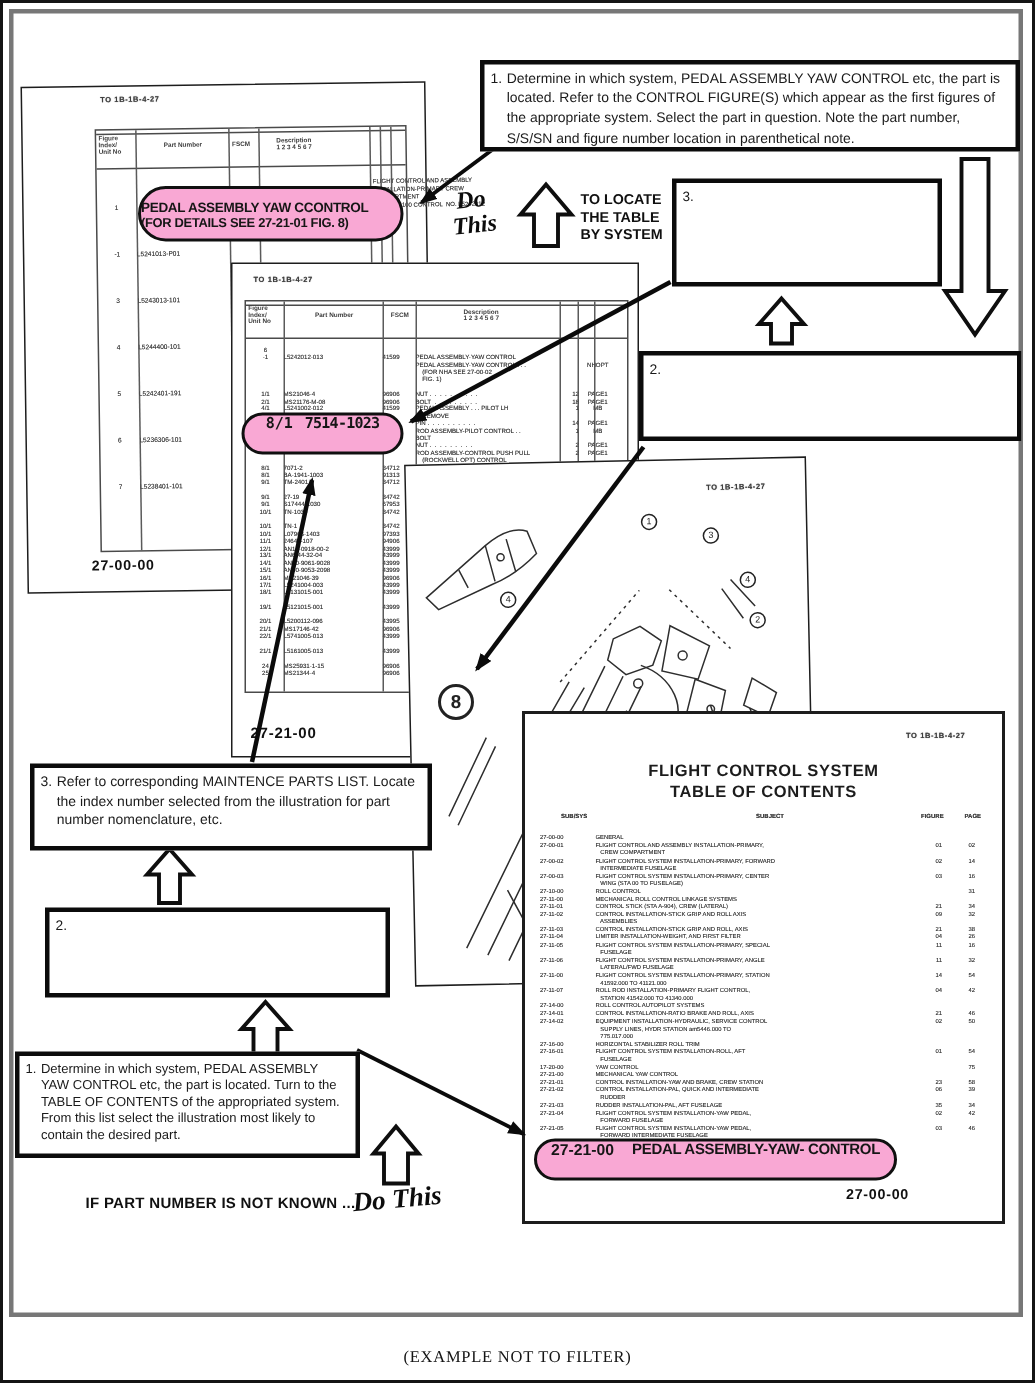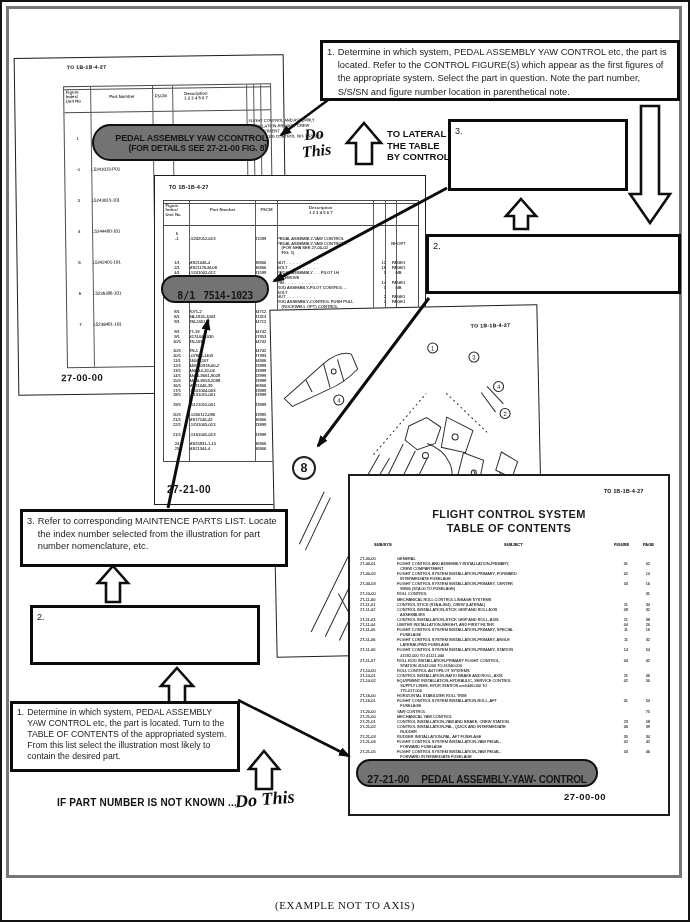--- a/index.html
+++ b/index.html
@@ -12,22 +12,22 @@
   .dochead{font-size:5px;font-weight:bold;color:#3c3c3c;letter-spacing:.4px;white-space:pre;}
   .docfoot{font-weight:bold;font-size:9.5px;letter-spacing:.5px;color:#111;white-space:pre;}
   .tbl{position:absolute;border:1px solid #4a4a4a;box-sizing:border-box;}
   .vline{position:absolute;top:0;bottom:0;width:1px;background:#5a5a5a;}
   .hline{position:absolute;left:0;right:0;height:1px;background:#4a4a4a;}
   .shrink{position:absolute;transform:scale(.5);transform-origin:0 0;}
   .scan{color:#3f3f3f;text-shadow:0 0 .6px #6b6b6b;}
   .srow{display:flex;height:var(--rh,10px);overflow:hidden;}
   .srow span{flex:none;overflow:hidden;white-space:pre;display:block;}
   .hcell{position:absolute;white-space:pre-line;font-weight:bold;color:#3c3c3c;}
-  .oval{position:absolute;background:#737373;border:2px solid #101010;border-radius:999px;box-sizing:border-box;
-        display:flex;flex-direction:column;align-items:flex-end;justify-content:center;text-align:center;}
+  .oval{position:absolute;background:#f9a8d4;border:2px solid #101010;border-radius:999px;box-sizing:border-box;
+        display:flex;flex-direction:column;align-items:flex-start;justify-content:center;text-align:center;}
   .co{position:absolute;background:#fff;border:3px solid #0b0b0b;box-sizing:border-box;display:flex;
       padding:3px 5px 3px 4px;gap:3px;color:#1a1a1a;}
   .co .num{flex:none;}
   .co .txt{flex:1;}
   .script{font-family:"Liberation Serif",serif;font-style:italic;font-weight:bold;color:#0c0c0c;}
   .bold{font-weight:bold;}
   .bubble{position:absolute;background:#fff;border:1.2px solid #222;border-radius:50%;box-sizing:border-box;
           display:flex;align-items:center;justify-content:center;color:#222;}
   svg{display:block;}
   #overlay{position:absolute;left:0;top:0;pointer-events:none;}
@@ -112,21 +112,21 @@
           <div class="srow">
             <span style="width:200px;">NUT</span>
           </div>
         </div>
     </div>
     <div class="docfoot" style="left:42px;top:314px;">27-00-00</div>
   </div>
 
   <div class="oval" style="left:90px;top:122px;width:177px;height:37px;border-width:2.2px;">
     <div class="bold" style="font-size:9px;letter-spacing:-0.2px;">PEDAL ASSEMBLY YAW CCONTROL</div>
-    <div class="bold" style="font-size:8.6px;letter-spacing:-0.2px;">(FOR DETAILS SEE 27-21-00  FIG. 8)</div>
+    <div class="bold" style="font-size:8.6px;letter-spacing:-0.2px;">(FOR DETAILS SEE 27-21-01  FIG. 8)</div>
   </div>
 
   <div class="doc" style="left:152px;top:173px;width:272px;height:330px;">
     <div class="dochead scan" style="left:14px;top:8px;">TO 1B-1B-4-27</div>
     <div class="tbl" style="left:8px;top:24px;width:256px;height:262px;">
       <div class="hline" style="top:2px;"></div>
       <div class="hline" style="top:24px;"></div>
       <div class="vline" style="left:25px;"></div>
       <div class="vline" style="left:91px;"></div>
       <div class="vline" style="left:113px;"></div>
@@ -944,22 +944,22 @@
   <div class="co" style="left:8px;top:699px;width:230px;height:71px;font-size:8.7px;line-height:10.9px;">
     <span class="num">1.</span>
     <div class="txt">Determine in which system, PEDAL ASSEMBLY YAW CONTROL etc,  the part is located. Turn to the TABLE OF CONTENTS of the appropriated system. From this list select  the illustration most likely to contain the desired part.</div>
   </div>
 
   <div class="abs script" style="left:299px;top:123px;font-size:16px;transform:rotate(-6deg);line-height:17px;">
     <div style="padding-left:4px;">Do</div>
     <div>This</div>
   </div>
   <div class="abs bold" style="left:385px;top:126px;font-size:9.5px;line-height:11.5px;color:#101010;">
-    <div>TO LATERAL</div>
+    <div>TO LOCATE</div>
     <div>THE TABLE</div>
-    <div>BY CONTROL</div>
+    <div>BY SYSTEM</div>
   </div>
 
   <div class="abs bold" style="left:55px;top:795px;font-size:10px;letter-spacing:.2px;color:#101010;">IF PART NUMBER IS NOT KNOWN ...</div>
   <div class="abs script" style="left:233px;top:787px;font-size:18px;transform:rotate(-5deg);">Do This</div>
 
-  <div class="abs" style="left:0;right:0;top:897px;text-align:center;font-size:11px;font-family:'Liberation Serif',serif;letter-spacing:.5px;color:#141414;">(EXAMPLE NOT TO AXIS)</div>
+  <div class="abs" style="left:0;right:0;top:897px;text-align:center;font-size:11px;font-family:'Liberation Serif',serif;letter-spacing:.5px;color:#141414;">(EXAMPLE NOT TO FILTER)</div>
 </div>
 
 </body></html>

